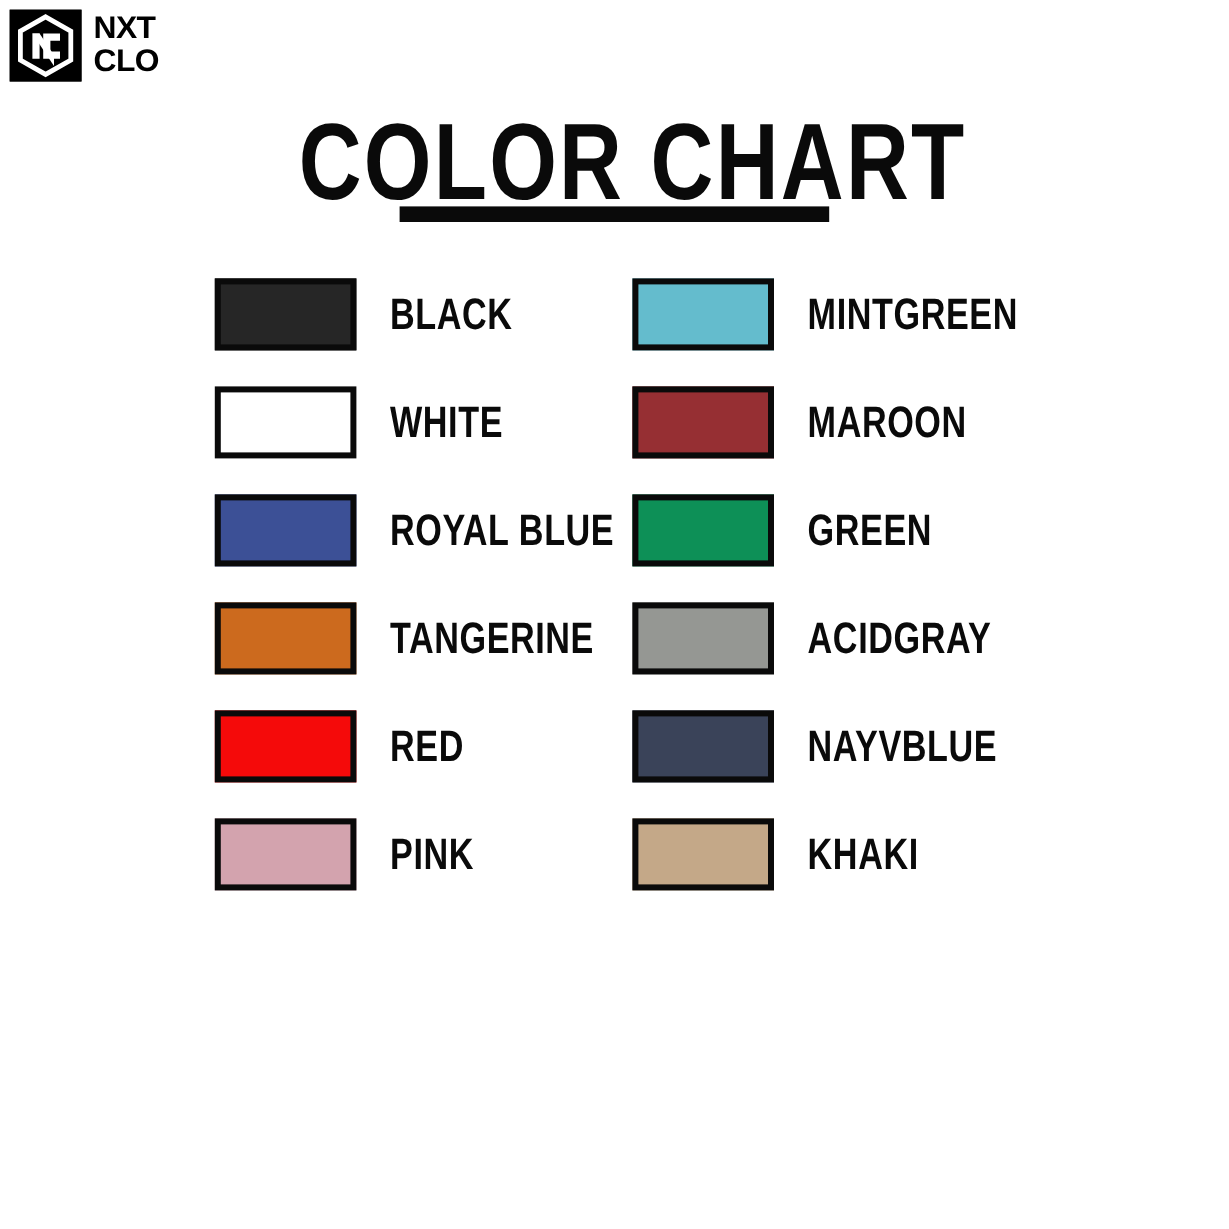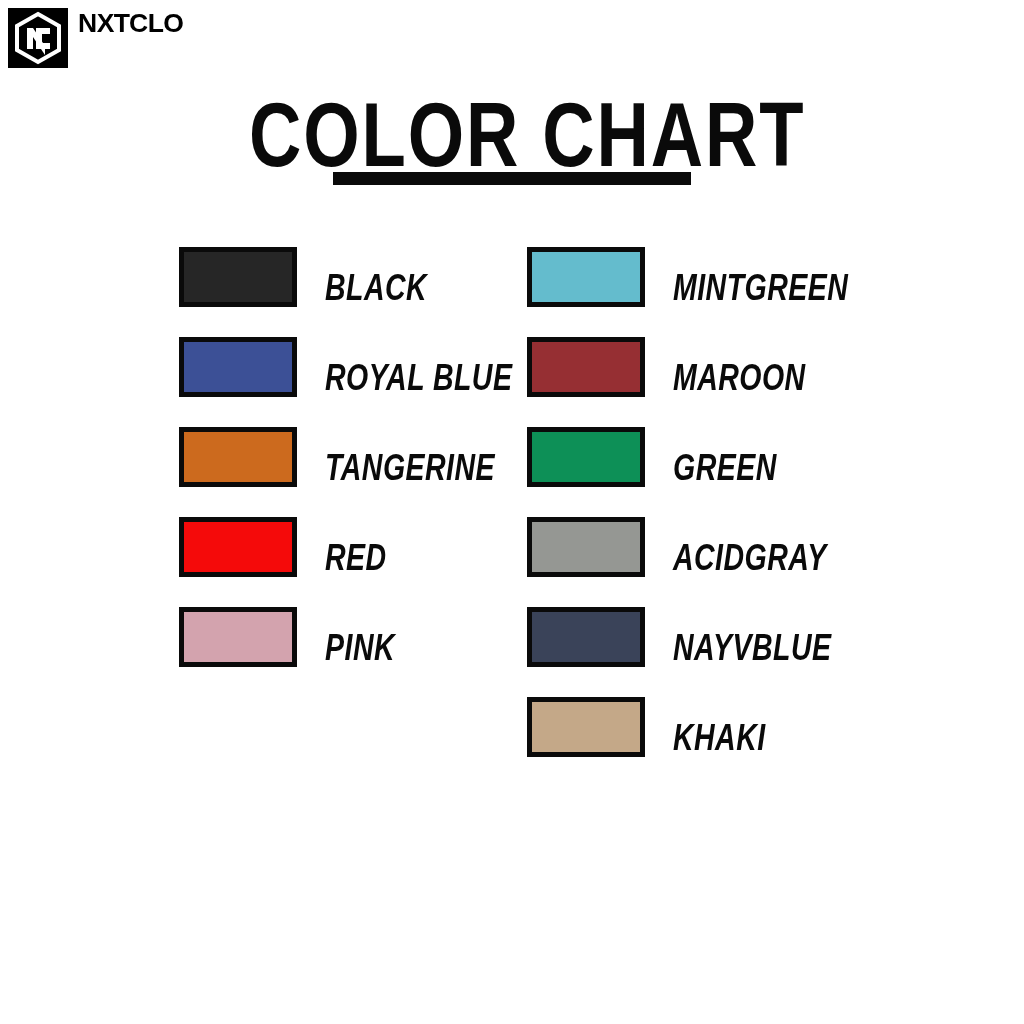--- a/index.html
+++ b/index.html
@@ -27,20 +27,21 @@
   }
   .brand-mark {
     width: 60px;
     height: 60px;
     background: #000000;
     display: block;
   }
   .brand-mark svg { display: block; }
   .brand-words {
     display: flex;
+    flex-direction: column;
     justify-content: space-between;
     padding-top: 2px;
   }
   .brand-line {
     font-family: "Liberation Sans", sans-serif;
     font-weight: 700;
     font-size: 26px;
     line-height: 27px;
     letter-spacing: -0.5px;
     color: #000000;
@@ -88,22 +89,21 @@
     position: absolute;
     top: 0;
   }
   .col-left  { left: 0px; }
   .col-right { left: 348px; }
 
   .row {
     position: relative;
     height: 90px;
     display: flex;
-    align-items: center;
-    font-style: italic;
+    align-items: flex-start;
   }
   .swatch {
     width: 108px;
     height: 50px;
     border: 5px solid #0a0a0a;
     box-sizing: content-box;
     flex: 0 0 auto;
   }
   .swatch-label {
     font-family: "Liberation Sans Narrow", "Liberation Sans", sans-serif;
@@ -143,20 +143,24 @@
   <div class="title-rule"></div>
 </div>
 
 <div class="grid">
   <div class="col col-left" id="col-left">
       <div class="row">
         <div class="swatch" style="background: rgb(38, 38, 38); border-color: rgb(10, 10, 10);"></div>
         <div class="swatch-label">BLACK</div>
       </div>
       <div class="row">
+        <div class="swatch" style="background: rgb(255, 255, 255); border-color: rgb(10, 10, 10);"></div>
+        <div class="swatch-label">WHITE</div>
+      </div>
+      <div class="row">
         <div class="swatch" style="background: rgb(60, 80, 150); border-color: rgb(10, 10, 10);"></div>
         <div class="swatch-label">ROYAL BLUE</div>
       </div>
       <div class="row">
         <div class="swatch" style="background: rgb(204, 106, 30); border-color: rgb(10, 10, 10);"></div>
         <div class="swatch-label">TANGERINE</div>
       </div>
       <div class="row">
         <div class="swatch" style="background: rgb(245, 10, 10); border-color: rgb(10, 10, 10);"></div>
         <div class="swatch-label">RED</div>

